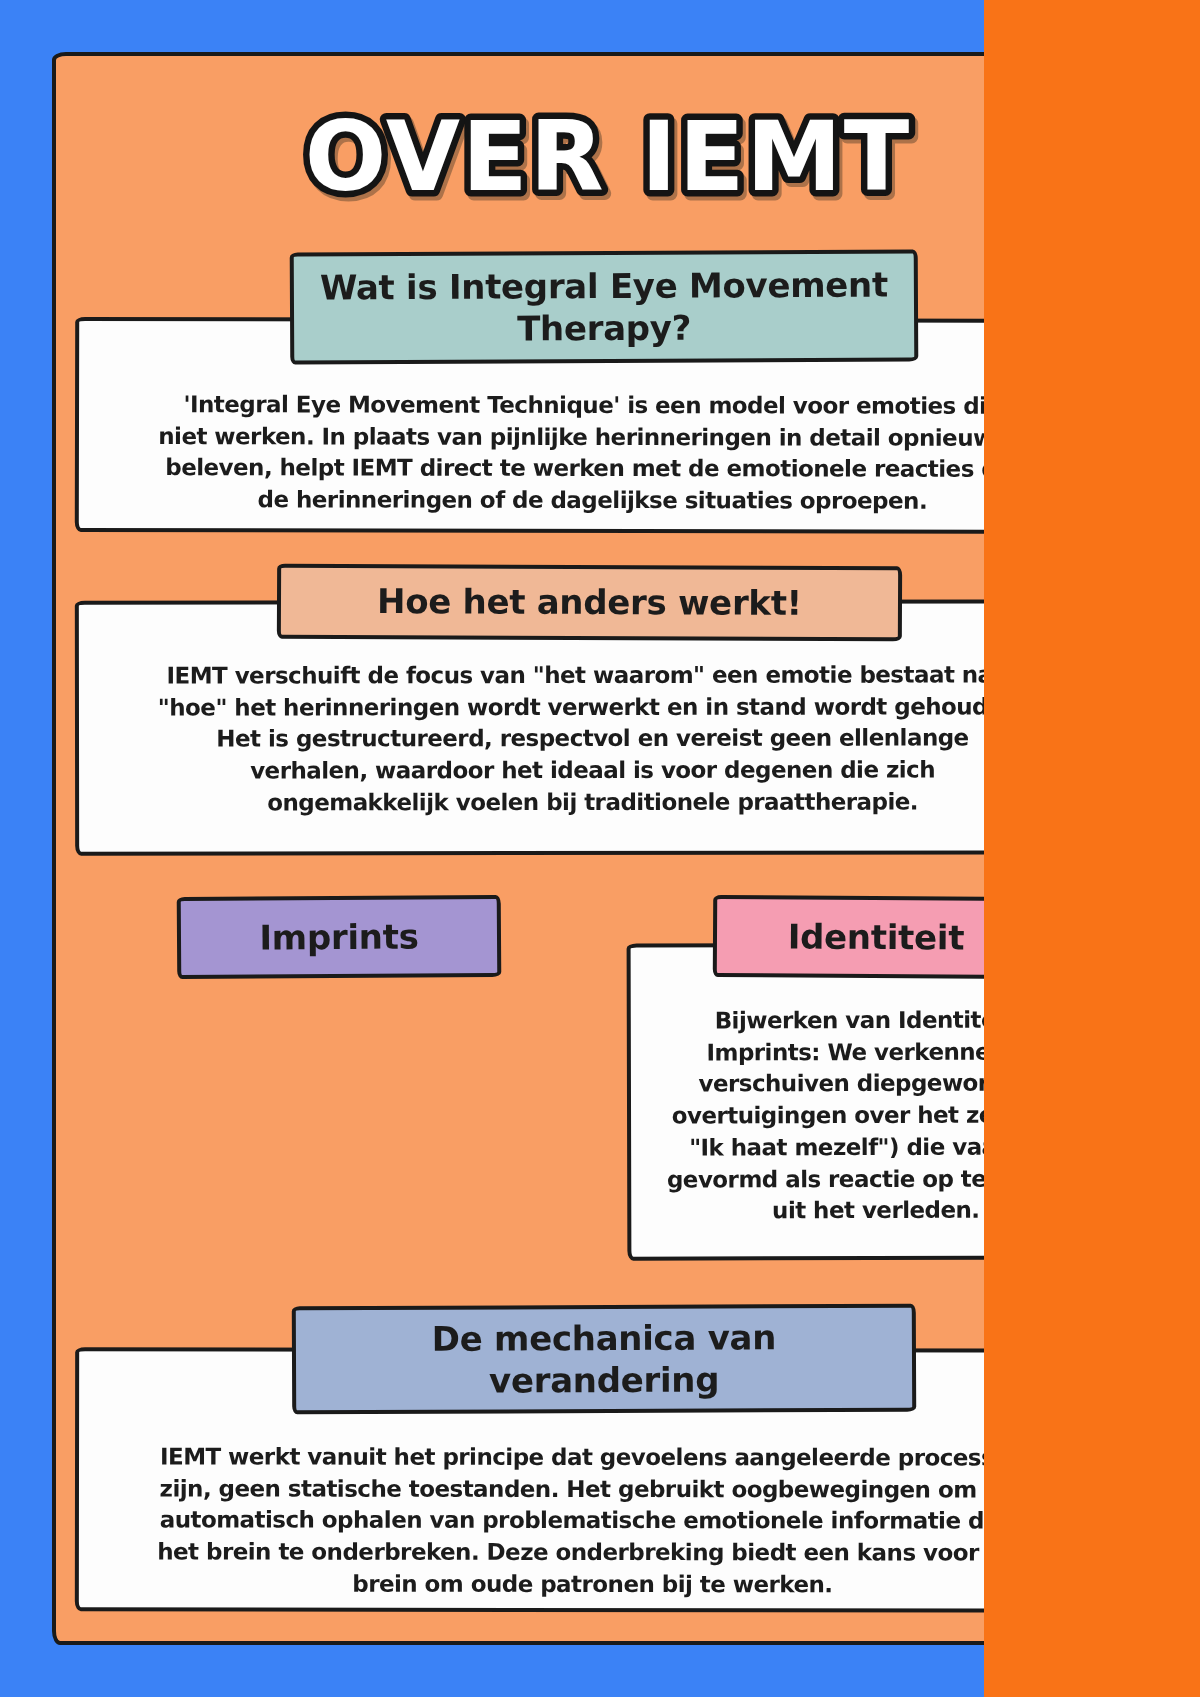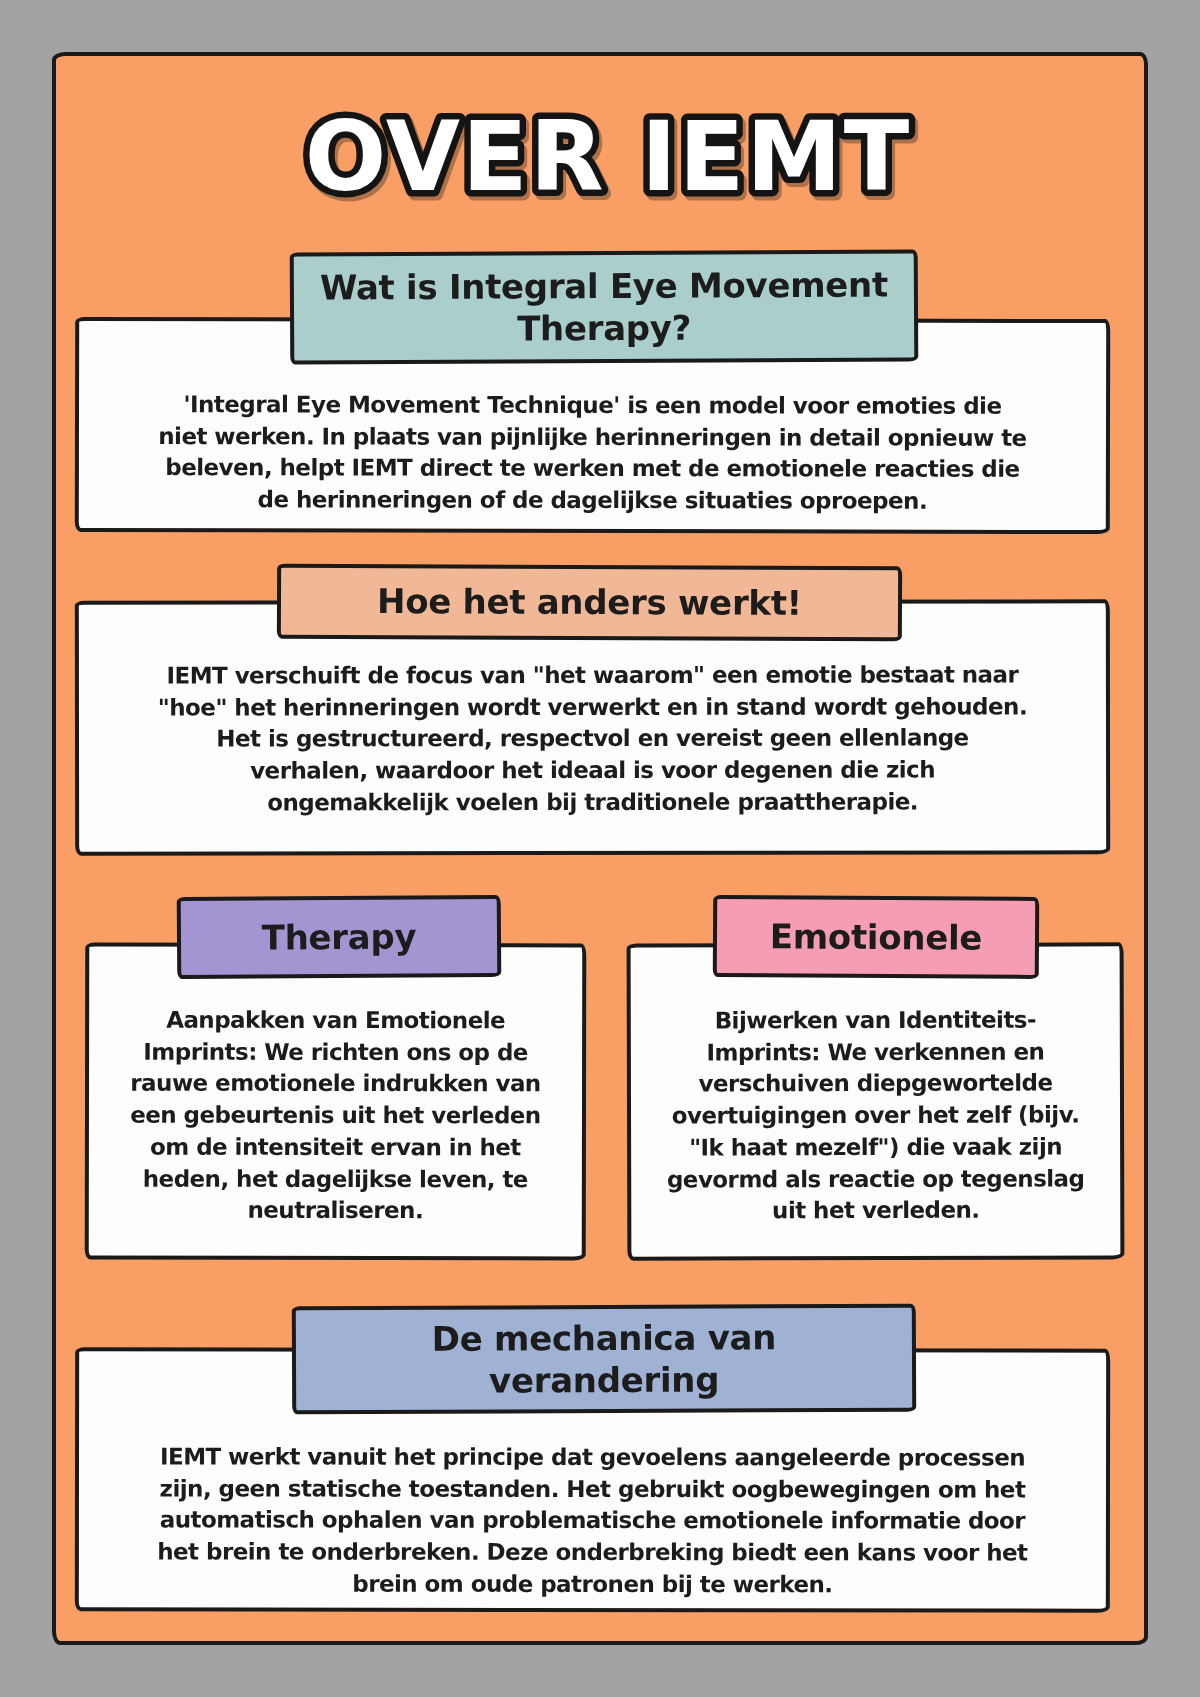--- a/index.html
+++ b/index.html
@@ -1,20 +1,20 @@
 <!DOCTYPE html>
 <html><head>
 <meta charset="utf-8">
 <style>
   html, body { margin: 0; padding: 0; background: #F97317; }
   .stage {
     position: relative;
-    width: 1200px;
+    width: 984px;
     height: 1697px;
-    background: #a3a3a3;
+    background: #3b82f6;
     font-family: "DejaVu Sans", sans-serif;
     color: #1C1C1C;
     overflow: hidden;
   }
   .panel {
     position: absolute;
     left: 52px; top: 52px;
     width: 1096px; height: 1593px;
     box-sizing: border-box;
     background: #F99E64;
@@ -107,44 +107,35 @@
     <span class="body-text">IEMT verschuift de focus van "het waarom" een emotie bestaat naar
 "hoe" het herinneringen wordt verwerkt en in stand wordt gehouden.
 Het is gestructureerd, respectvol en vereist geen ellenlange
 verhalen, waardoor het ideaal is voor degenen die zich
 ongemakkelijk voelen bij traditionele praattherapie.</span>
   </div>
   <div class="header-box" id="header-how">
     <span class="header-text">Hoe het anders werkt!</span>
   </div>
 
-  <div class="card" id="card-emotions">
-    <span class="body-text">Aanpakken van Emotionele
-Imprints: We richten ons op de
-rauwe emotionele indrukken van
-een gebeurtenis uit het verleden
-om de intensiteit ervan in het
-heden, het dagelijkse leven, te
-neutraliseren.</span>
-  </div>
   <div class="header-box" id="header-emotions">
-    <span class="header-text">Therapy</span>
+    <span class="header-text">Imprints</span>
   </div>
 
   <div class="card" id="card-identity">
     <span class="body-text">Bijwerken van Identiteits-
 Imprints: We verkennen en
 verschuiven diepgewortelde
 overtuigingen over het zelf (bijv.
 "Ik haat mezelf") die vaak zijn
 gevormd als reactie op tegenslag
 uit het verleden.</span>
   </div>
   <div class="header-box" id="header-identity">
-    <span class="header-text">Emotionele</span>
+    <span class="header-text">Identiteit</span>
   </div>
 
   <div class="card" id="card-mechanics">
     <span class="body-text">IEMT werkt vanuit het principe dat gevoelens aangeleerde processen
 zijn, geen statische toestanden. Het gebruikt oogbewegingen om het
 automatisch ophalen van problematische emotionele informatie door
 het brein te onderbreken. Deze onderbreking biedt een kans voor het
 brein om oude patronen bij te werken.</span>
   </div>
   <div class="header-box" id="header-mechanics">

